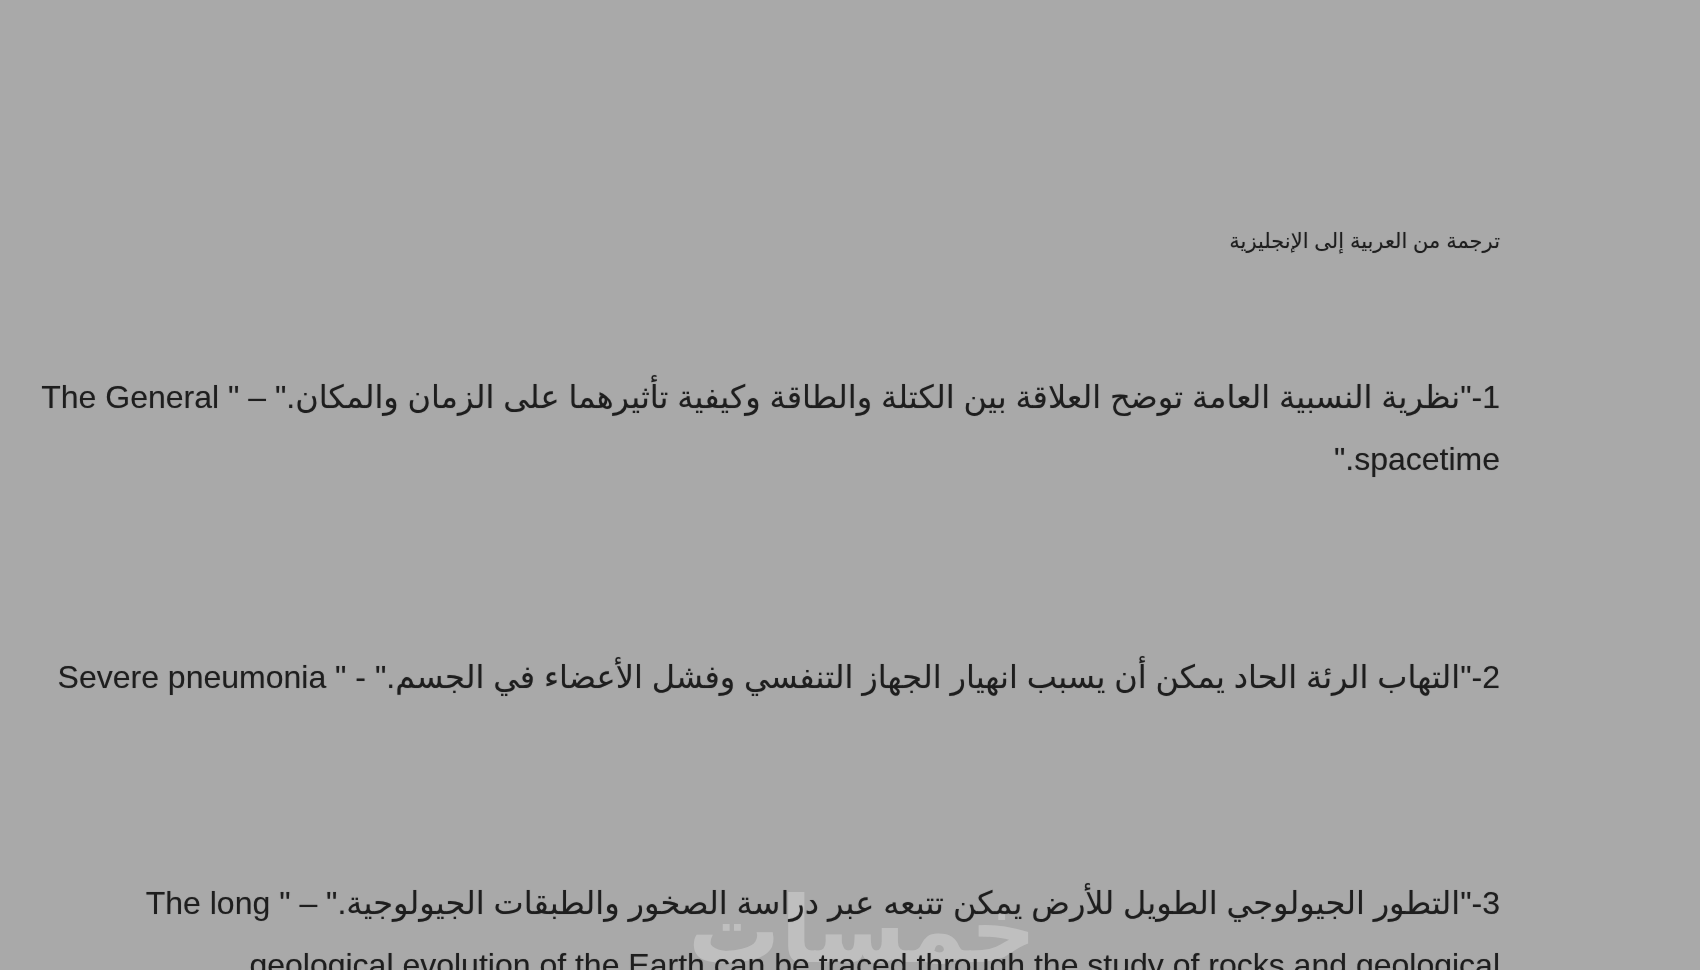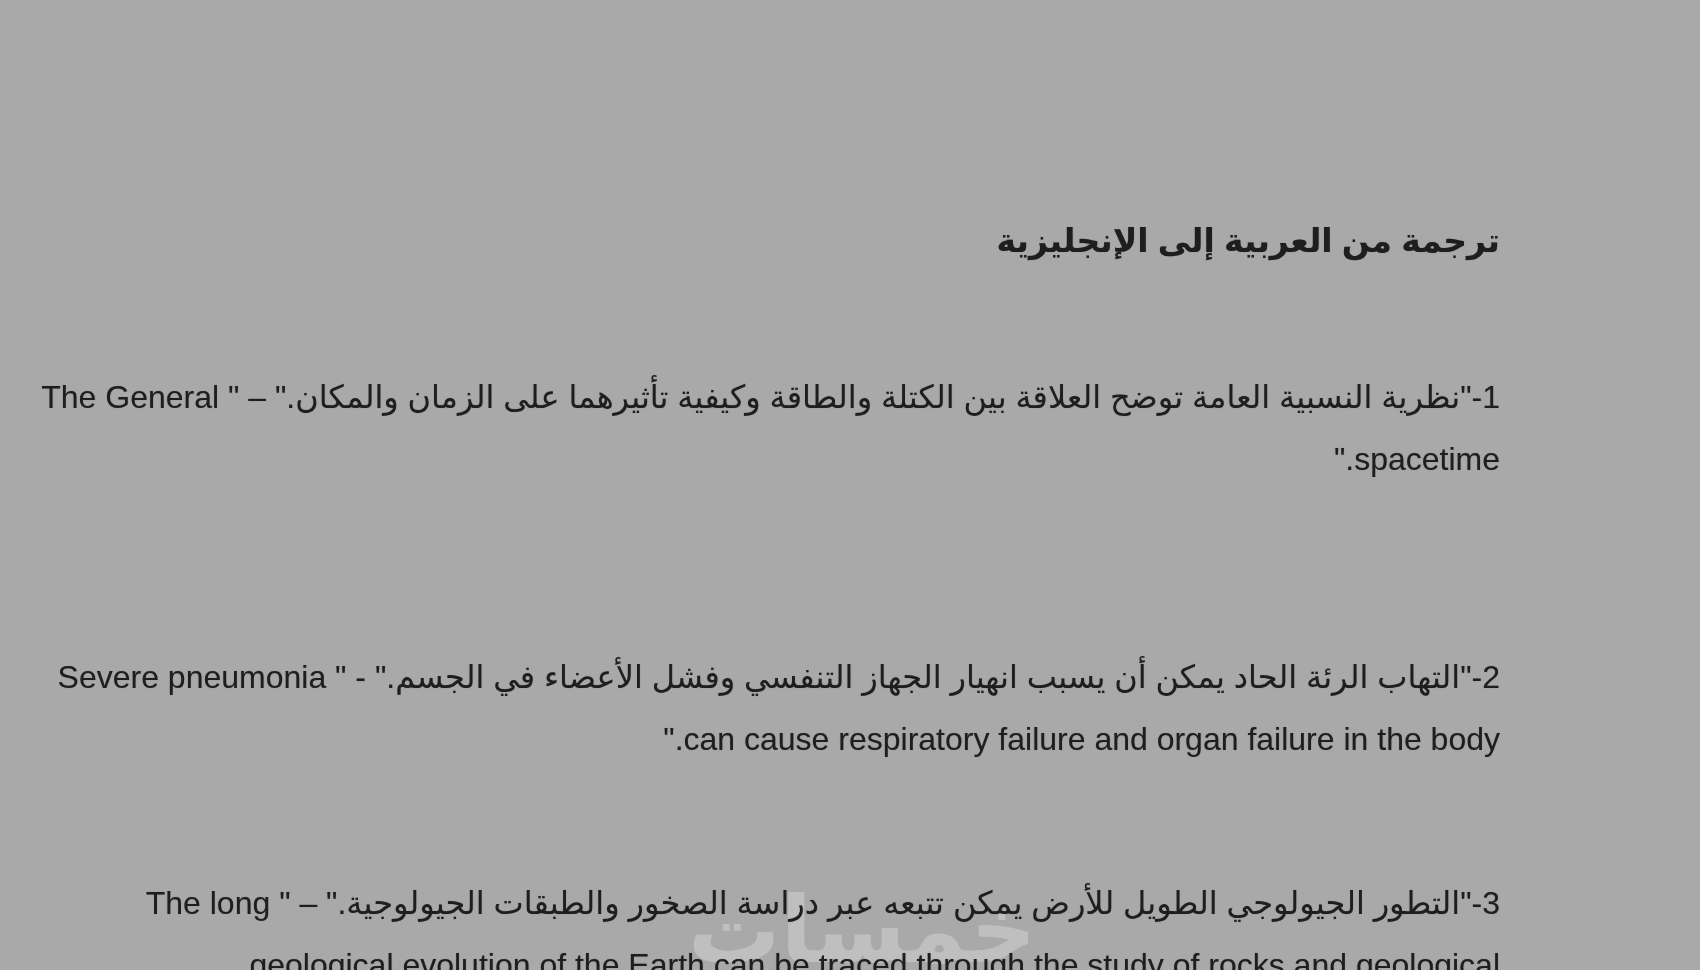--- a/index.html
+++ b/index.html
@@ -18,27 +18,26 @@
   .para {
     position: absolute;
     left: 95px;
     width: 1405px;
   }
   .para-title { top: 210px; }
   .para-1 { top: 366px; }
   .para-2 { top: 646px; }
   .para-3 { top: 872px; }
   .doc-title {
-    font-size: 33px;
+    font-size: 21px;
     line-height: 62px;
     text-align: right;
     direction: rtl;
     white-space: nowrap;
     text-shadow: 0 0 1px rgba(25,25,25,0.35);
-    font-weight: bold;
   }
   .line {
     direction: rtl;
     font-size: 32px;
     line-height: 62px;
     text-align: right;
     white-space: nowrap;
     text-shadow: 0 0 1px rgba(25,25,25,0.35);
   }
   .watermark {
@@ -69,21 +68,20 @@
   <div class="content">
     <div class="para para-title doc-title" dir="rtl">ترجمة من العربية إلى الإنجليزية</div>
 
     <div>
         <div class="para para-1">
           <div class="line" dir="rtl">1-"نظرية النسبية العامة توضح العلاقة بين الكتلة والطاقة وكيفية تأثيرهما على الزمان والمكان." – " The General</div>
           <div class="line" dir="rtl">spacetime."</div>
         </div>
         <div class="para para-2">
           <div class="line" dir="rtl">2-"التهاب الرئة الحاد يمكن أن يسبب انهيار الجهاز التنفسي وفشل الأعضاء في الجسم." - " Severe pneumonia</div>
-          <div class="line" dir="rtl">can cause respiratory failure and organ failure in the body."</div>
         </div>
         <div class="para para-3">
           <div class="line" dir="rtl">3-"التطور الجيولوجي الطويل للأرض يمكن تتبعه عبر دراسة الصخور والطبقات الجيولوجية." – " The long</div>
           <div class="line" dir="rtl">geological evolution of the Earth can be traced through the study of rocks and geological</div>
         </div>
       </div>
   </div>
 </div>
 
 </body></html>

